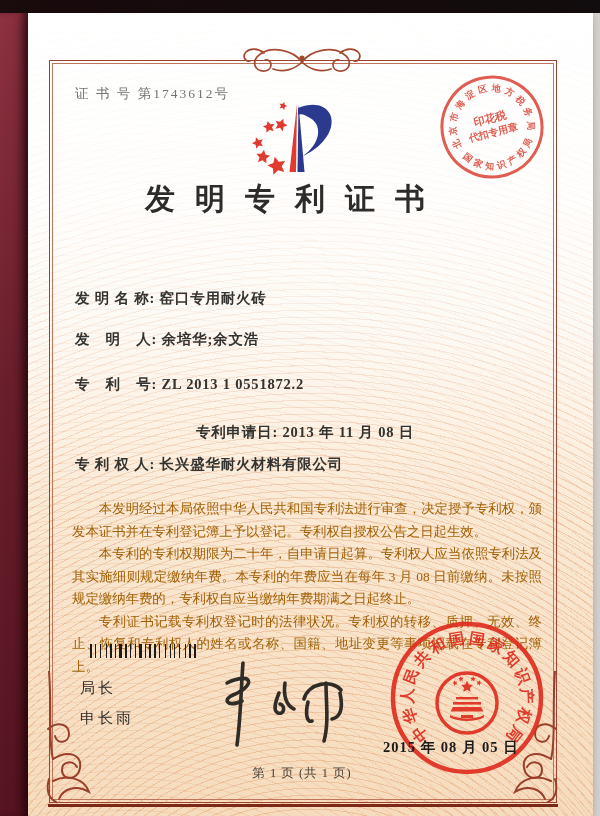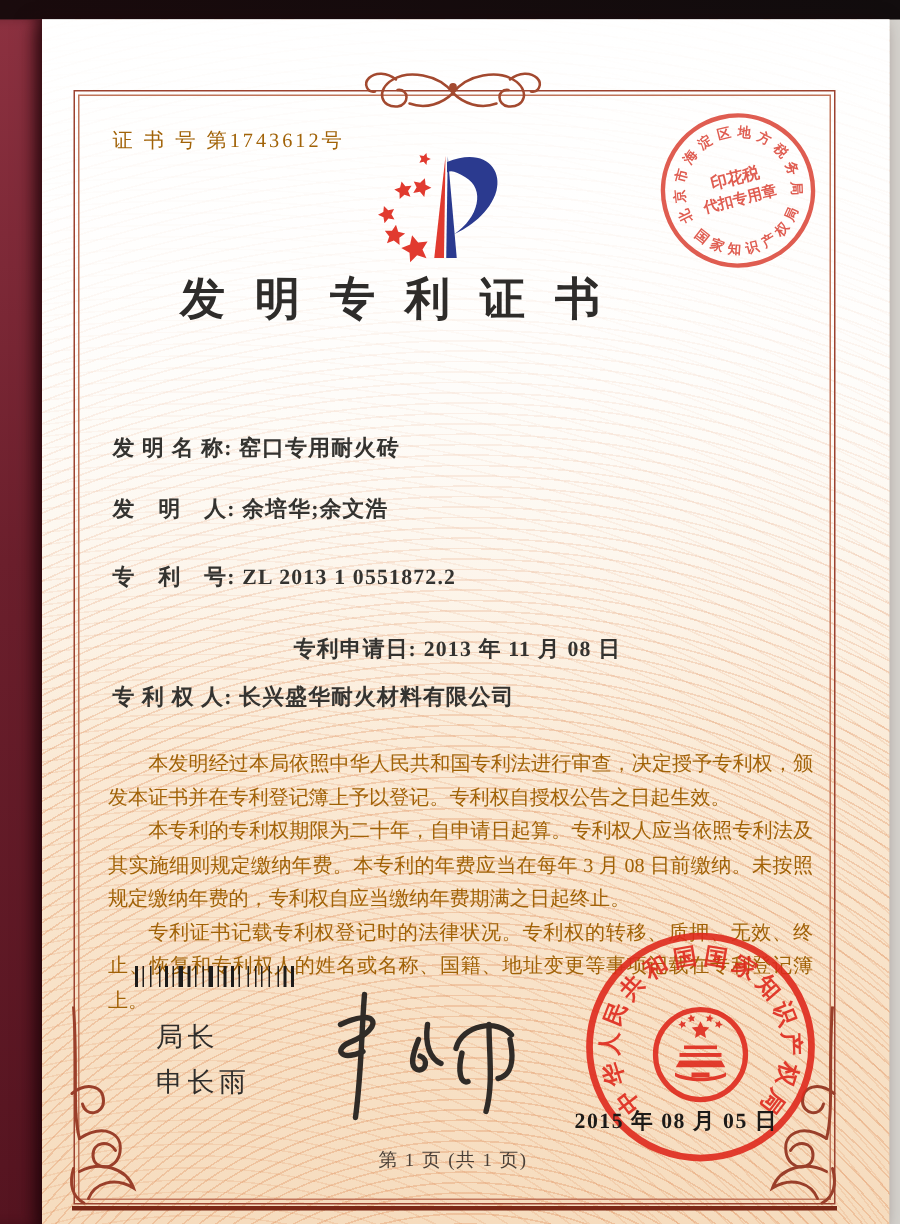--- a/index.html
+++ b/index.html
@@ -21,31 +21,31 @@
        linear-gradient(180deg,#fffefb 0%,#fdf7ee 30%,#fbecd9 55%,#f8e2c8 80%,#f6dcbe 100%);}
   .guilloche::after{content:"";position:absolute;inset:0;
      background:linear-gradient(180deg,rgba(255,255,255,.97) 0%,rgba(255,255,255,.85) 22%,rgba(255,255,255,.45) 42%,rgba(255,255,255,0) 62%);}
   
   .frame{position:absolute;left:21px;top:47px;width:506px;height:741px;border:1.6px solid #9c4230;}
   .frame::before{content:"";position:absolute;inset:2px;border:1px solid #c0755a;}
   .frame::after{content:"";position:absolute;left:-2px;right:-2px;bottom:-4.5px;height:3px;background:#7c2917;}
   .ornament{position:absolute;pointer-events:none;}
   
   .abs{position:absolute;}
-  .cert-no{left:47px;top:72px;font-size:13.5px;letter-spacing:2px;color:#a16207;}
+  .cert-no{left:47px;top:72px;font-size:13.5px;letter-spacing:2px;color:#737373;}
   .title{left:21px;top:166px;width:422px;text-align:center;font-size:30px;font-weight:bold;
-         color:#2e2c2a;letter-spacing:20px;text-indent:20px;}
+         color:#2e2c2a;letter-spacing:20px;text-indent:20px;padding-left:25px;}
   .field{left:47px;width:460px;font-size:14.5px;font-weight:bold;color:#343330;letter-spacing:.8px;white-space:nowrap;}
   .field .lab{display:inline-block;min-width:78px;margin-top:28px;}
   .body-text{left:44px;top:485px;width:470px;font-size:13.4px;line-height:22.5px;color:#a16207;
              text-align:justify;}
   .body-text p{margin:0;text-indent:2em;}
   .barcode{left:62px;top:631px;width:150px;height:14px;display:flex;align-items:stretch;}
   .barcode i{display:block;height:100%;}
-  .signer{left:76px;font-family:"Liberation Sans",sans-serif;font-size:18px;color:#2f2d2b;letter-spacing:3px;}
+  .signer{left:52px;font-family:"Liberation Sans",sans-serif;font-size:15px;color:#2f2d2b;letter-spacing:3px;}
   .seal-date{left:355px;top:725px;font-size:14.5px;font-weight:bold;color:#1c1a18;letter-spacing:1px;white-space:nowrap;}
   .footer{left:21px;top:752px;width:506px;text-align:center;font-size:12.5px;color:#4a4038;letter-spacing:1px;}
   svg{display:block;}
 </style>
 </head>
 <body>
 
 <div id="stage">
   <div class="book-top"></div>
   <div class="book-spine"></div>

